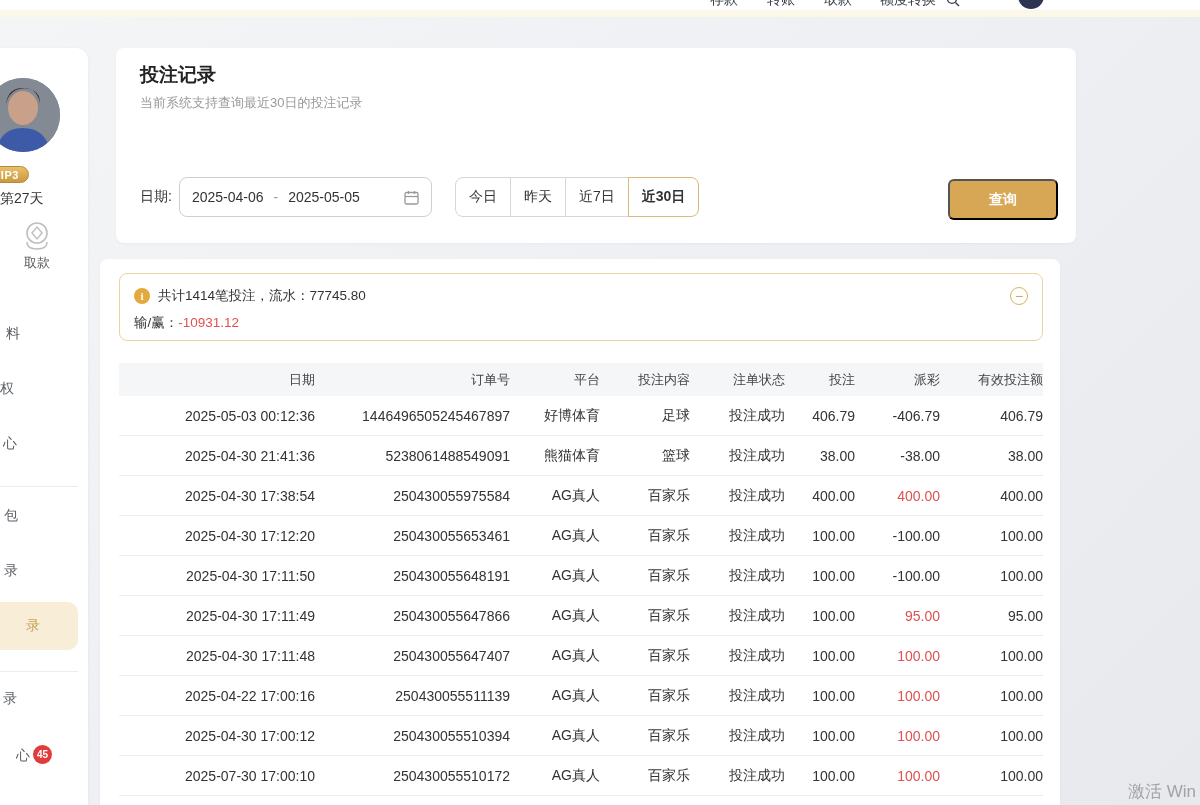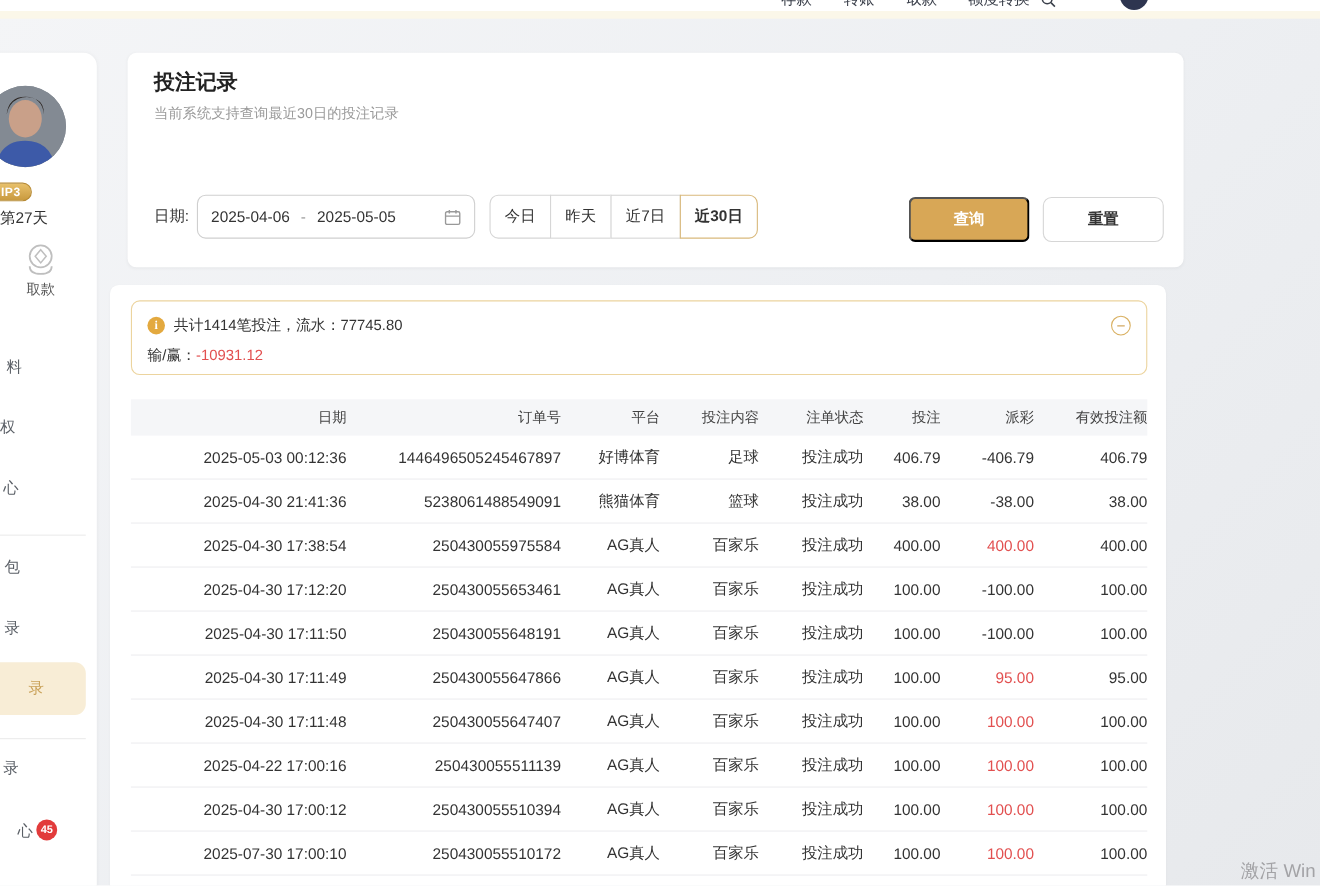--- a/index.html
+++ b/index.html
@@ -50,21 +50,21 @@
   .fld-label { font-size:14px; color:#333; }
   .select-box { width:253px; height:38px; border:1px solid #cfcfcf; border-radius:8px;
     display:flex; align-items:center; padding:0 12px; font-size:14px; color:#333;
     justify-content:space-between; background:#fff; cursor:pointer; }
   .date-box { width:253px; height:40px; border:1px solid #cfcfcf; border-radius:8px;
     display:flex; align-items:center; padding:0 12px; font-size:14px; color:#333;
     gap:10px; background:#fff; cursor:pointer; }
   .date-box .dash { color:#999; flex:0 0 auto; }
   .date-box .dval { flex:0 0 auto; }
   .date-box .cal { margin-left:auto; }
-  .quick-group { display:flex; margin-left:6px; }
+  .quick-group { display:flex; margin-left:16px; }
   .quick-btn { height:40px; padding:0 13px; background:#fff; border:1px solid #d6d6d6;
     margin-left:-1px; font-size:14px; color:#333; display:flex; align-items:center;
     cursor:pointer; position:relative; }
   .quick-btn:first-child { border-radius:8px 0 0 8px; margin-left:0; }
   .quick-btn:last-child { border-radius:0 8px 8px 0;font-weight:bold; }
   .quick-btn.active { border-color:#d9b97c; z-index:2; }
   .actions { position:absolute; right:18px; top:131px; display:flex; gap:12px; }
   .btn { width:110px; height:41px; border-radius:6px; font-size:14px; font-weight:bold;
     display:flex; align-items:center; justify-content:center; cursor:pointer; }
   .btn-query { background:#d8a756; color:#fff; }
@@ -175,21 +175,20 @@
     <div class="quick-group" id="quick-group">
         <button class="quick-btn">今日</button>
         <button class="quick-btn">昨天</button>
         <button class="quick-btn">近7日</button>
         <button class="quick-btn active">近30日</button>
       </div>
   </div>
 
   <div class="actions">
     <button class="btn btn-query">查询</button>
-    <button class="btn btn-reset">重置</button>
   </div>
 </section>
 
 <section class="card records-card">
   <div class="banner">
     <div class="banner-line1">
       <span class="info-ic">i</span>
       <span>共计1414笔投注，流水：77745.80</span>
     </div>
     <div class="collapse-ic">−</div>

